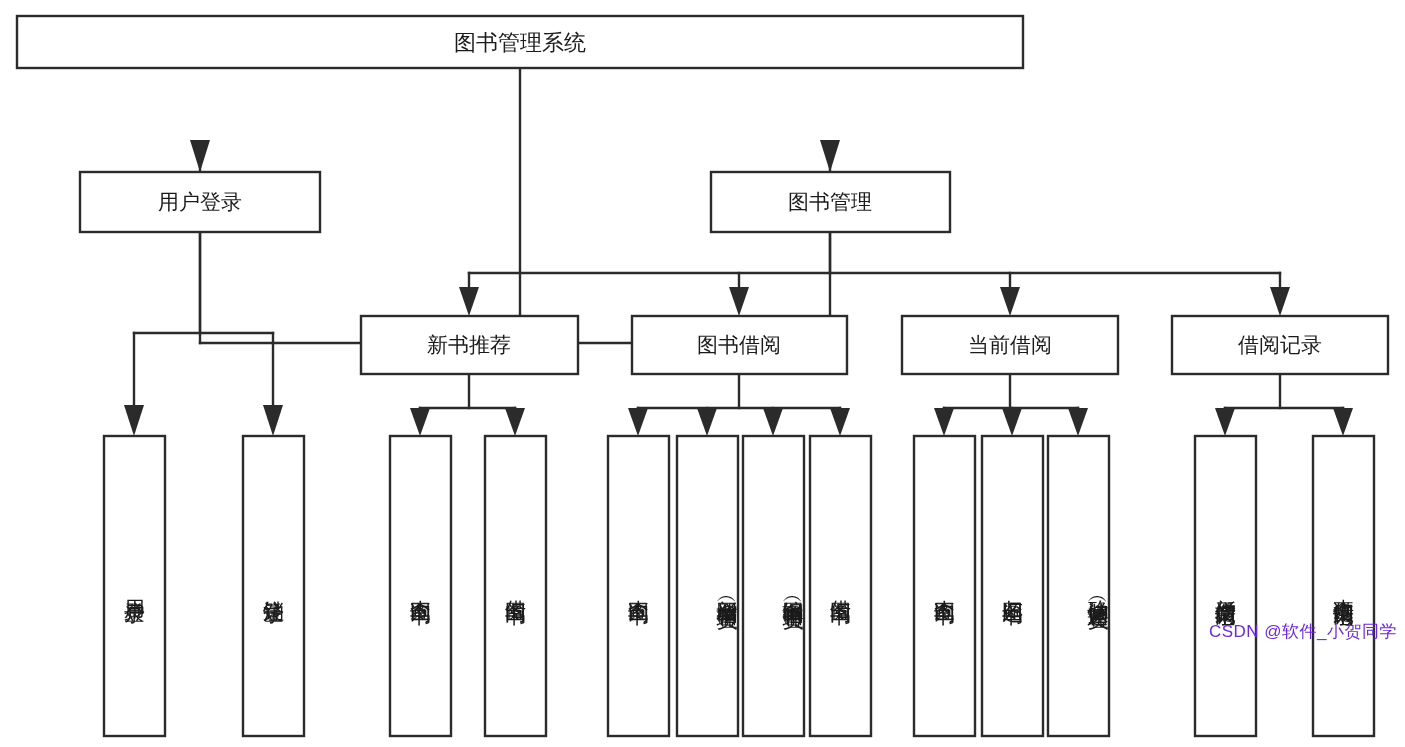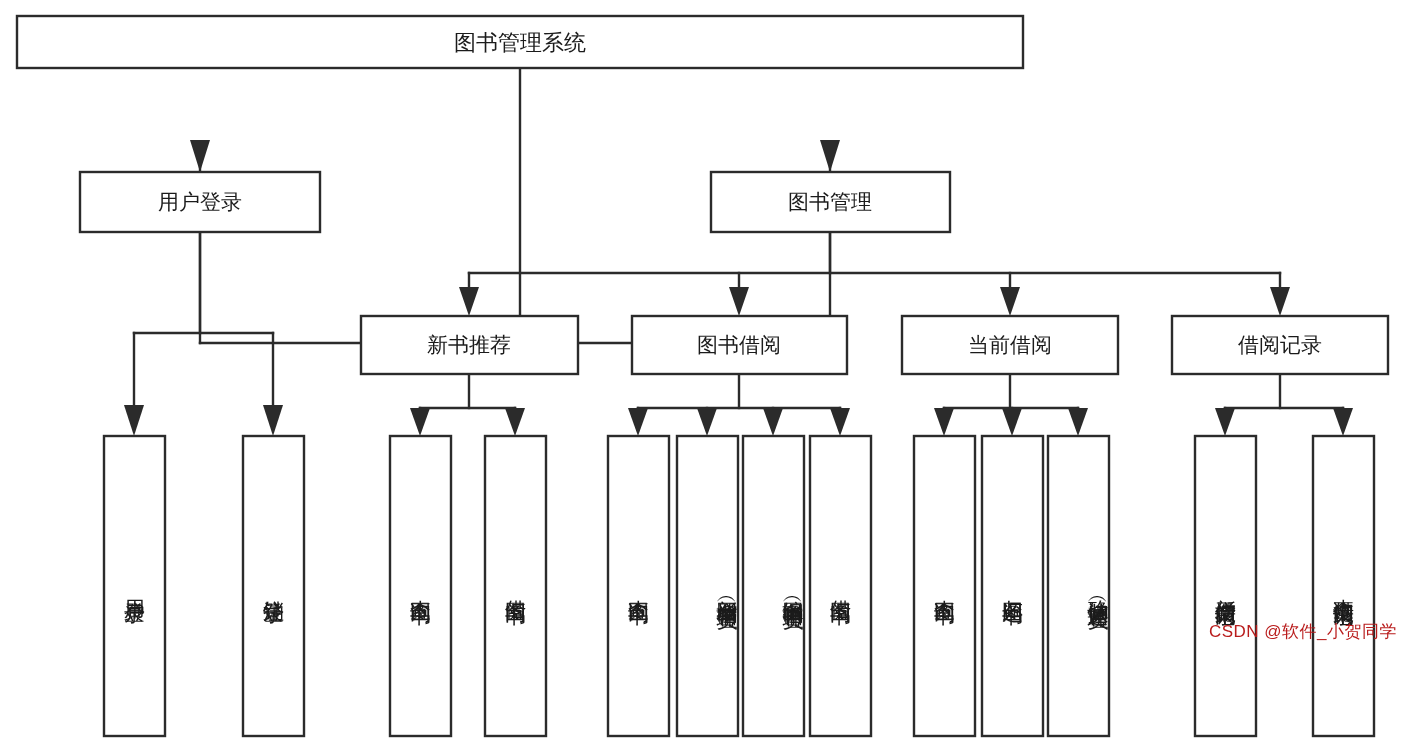--- a/index.html
+++ b/index.html
@@ -65,21 +65,21 @@
     letter-spacing: 1.5px;
     white-space: nowrap;
     pointer-events: none;
   }
   .watermark {
     position: absolute;
     right: 8px;
     bottom: 4px;
     font-family: "Liberation Sans", "DejaVu Sans", sans-serif;
     font-size: 17px;
-    color: #b91c1c;
+    color: #6d28d9;
     letter-spacing: 0.5px;
     white-space: nowrap;
   }
 </style>
 </head>
 <body>
 
 <div id="diagram-root">
 
   <svg class="diagram-canvas" viewBox="0 0 1405 747">

